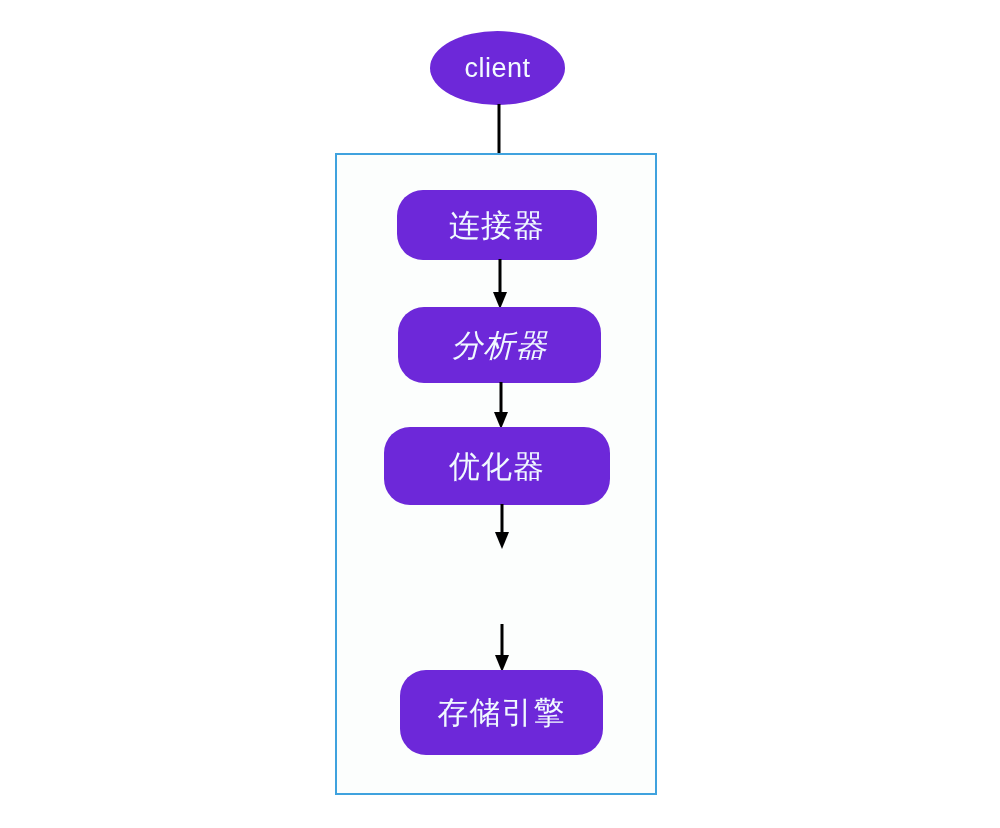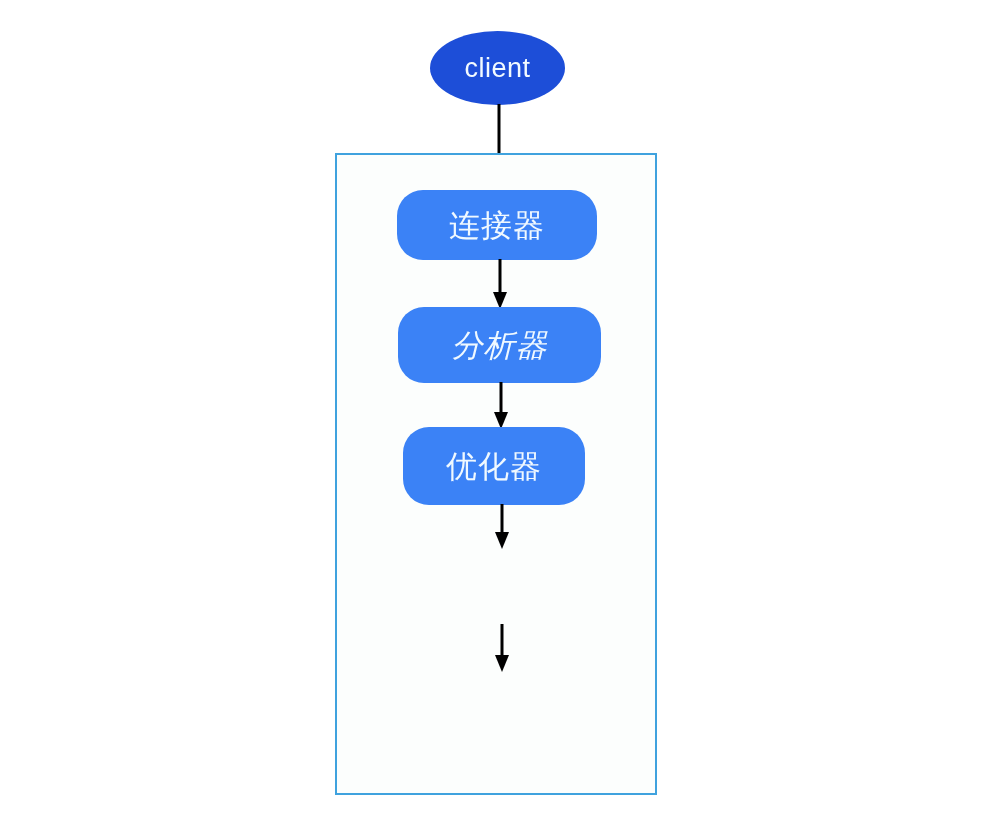--- a/index.html
+++ b/index.html
@@ -19,21 +19,21 @@
   }
 
   
   .client-node {
     position: absolute;
     left: 430px;
     top: 31px;
     width: 135px;
     height: 74px;
     border-radius: 50%;
-    background: #1d4ed8;
+    background: #6d28d9;
     display: flex;
     align-items: center;
     justify-content: center;
   }
   .client-label {
     color: #F2FAFF;
     font-size: 27px;
     line-height: 1;
     letter-spacing: 0.5px;
   }
@@ -46,37 +46,37 @@
     width: 322px;
     height: 642px;
     box-sizing: border-box;
     border: 2px solid #3FA2DE;
     background: #FCFEFD;
   }
 
   
   .stage {
     position: absolute;
-    background: #3b82f6;
+    background: #6d28d9;
     border-radius: 26px;
     display: flex;
     align-items: center;
     justify-content: center;
   }
   .stage-label {
     color: #F0F9FF;
     font-size: 31px;
     line-height: 1;
     letter-spacing: 1px;
     white-space: nowrap;
   }
 
   .stage-0 { left: 397px; top: 190px; width: 200px; height: 70px; }
   .stage-1 { left: 398px; top: 307px; width: 203px; height: 76px; font-style: italic; }
-  .stage-2 { left: 403px; top: 427px; width: 182px; height: 78px; }
+  .stage-2 { left: 384px; top: 427px; width: 226px; height: 78px; }
   .stage-3 { left: 399px; top: 547px; width: 204px; height: 78px; }
   .stage-4 { left: 400px; top: 670px; width: 203px; height: 85px; }
 
   
   .arrow {
     position: absolute;
     width: 22px;
   }
   .arrow svg { display: block; }
 
@@ -138,14 +138,17 @@
   </div>
 
 
   <div class="arrow arrow-4">
     <svg width="22" height="48" viewBox="0 0 22 48" xmlns="http://www.w3.org/2000/svg" aria-hidden="true">
       <line x1="11" y1="0" x2="11" y2="35" stroke="#000000" stroke-width="3"></line>
       <polygon points="11,48 4,31 18,31" fill="#000000"></polygon>
     </svg>
   </div>
 
+  <div class="stage stage-4">
+    <span class="stage-label">存储引擎</span>
+  </div>
 
 </div>
 
 </body></html>

